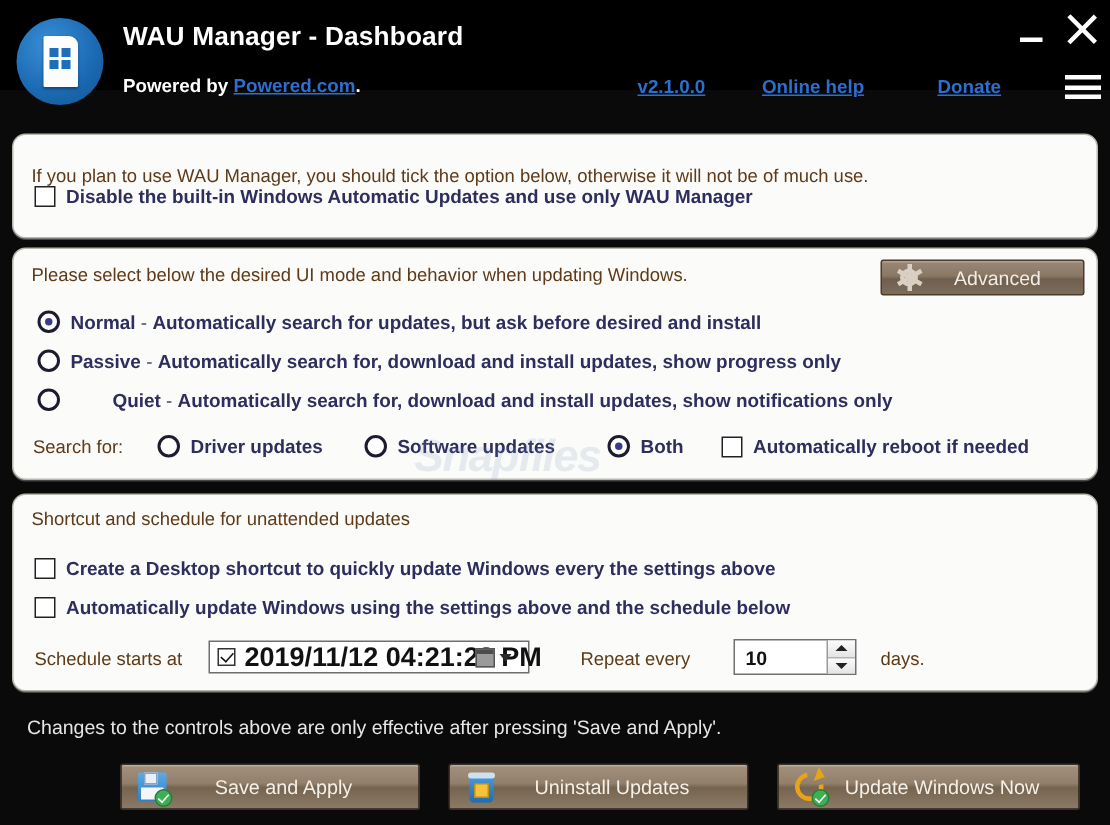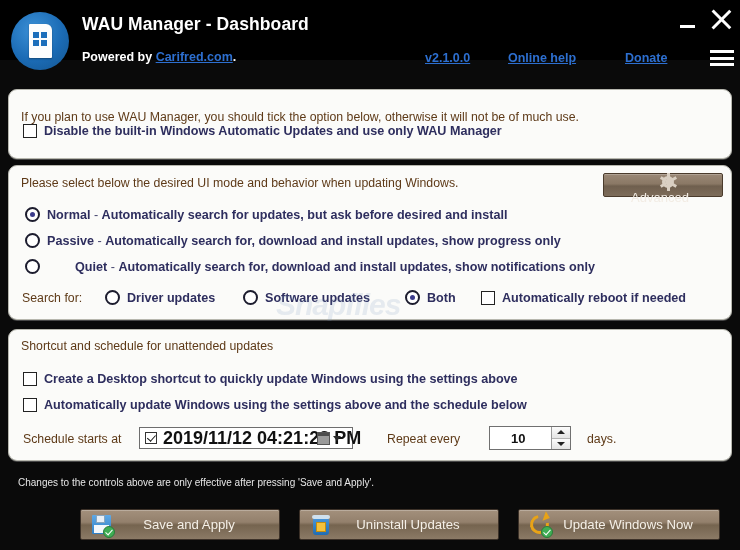--- a/index.html
+++ b/index.html
@@ -126,26 +126,25 @@
   }
   .lbl b { font-weight: bold; }
   .lbl .muted { color: #44446d; font-weight: normal; }
   .lbl-bold { font-weight: bold; }
   .tan-lbl {
     font-size: 12.3px; color: #5e3a18; white-space: nowrap;
   }
 
   
   .adv-btn {
-    position: absolute; right: 8px; top: 7px; width: 120px; height: 24px;
+    position: absolute; right: 8px; top: 7px; width: 136px; height: 24px;
     border: 1px solid #4a3b2c; border-radius: 2px;
     background: linear-gradient(180deg,#9a8876 0%,#8a7865 45%,#6f5f4e 55%,#7d6c5a 100%);
     display: flex; align-items: center; cursor: pointer;
     box-shadow: inset 0 1px 0 rgba(255,255,255,.22);
-    flex-direction: column;
   }
   .adv-btn .gear { position: relative; width: 16px; height: 16px; margin-left: 10px; flex: none; }
   .adv-btn .gear .ring {
     position: absolute; left: 2px; top: 2px; width: 12px; height: 12px;
     border: 3px solid #d9cfc2; border-radius: 50%;
   }
   .adv-btn .gear .t {
     position: absolute; left: 6.5px; top: -1px; width: 3px; height: 18px;
     background: #d9cfc2;
   }
@@ -190,21 +189,21 @@
   .datebox .caret {
     width: 0; height: 0; margin-left: 3px;
     border-left: 4px solid transparent; border-right: 4px solid transparent;
     border-top: 5px solid #2b2b2b;
   }
 
   
   .spinner {
     position: absolute; width: 82px; height: 24px;
     border: 1.3px solid #707070; background: #fff;
-    display: flex; align-items: center; padding-left: 14px;
+    display: flex; align-items: center;
   }
   .spinner .sval {
     flex: 1; padding-left: 7px; font-size: 13px; color: #111; font-weight: bold;
   }
   .spinner .sbtns {
     width: 19px; height: 100%; display: flex; flex-direction: column;
     border-left: 1.3px solid #9a9a9a; flex: none;
   }
   .spinner .sbtn {
     flex: 1; background: linear-gradient(180deg,#fcfcfc,#e4e4e4);
@@ -219,21 +218,21 @@
   }
   .spinner .down {
     width: 0; height: 0;
     border-left: 4px solid transparent; border-right: 4px solid transparent;
     border-top: 4.5px solid #222;
   }
 
   
   .footnote {
     position: absolute; left: 18px; top: 477px;
-    font-size: 10px; color: #e6e6e6;
+    font-size: 13px; color: #e6e6e6;
   }
 
   
   .bbtn {
     position: absolute; top: 509px; height: 31px;
     border: 1px solid #3c3128; border-radius: 2px;
     background: linear-gradient(180deg,#a3907c 0%,#93806c 42%,#75644f 52%,#8b7a66 100%);
     display: flex; align-items: center; cursor: pointer;
     box-shadow: inset 0 1px 0 rgba(255,255,255,.25);
   }
@@ -315,21 +314,21 @@
             <div class="logo-flag b"></div>
           <div class="logo-flag c"></div>
             <div class="logo-flag d"></div>
         </div>
       </div>
     </div>
 
     <div class="app-title">WAU Manager - Dashboard</div>
 
     <div class="powered">
-      <span>Powered by </span><a class="hlink">Carifred.com</a><span>.</span>
+      <span>Powered by </span><a class="hlink">Powered.com</a><span>.</span>
     </div>
 
     <a class="hlink hlinks hl-version">v2.1.0.0</a>
     <a class="hlink hlinks hl-help">Online help</a>
     <a class="hlink hlinks hl-donate">Donate</a>
 
     <div class="winbtn btn-min"></div>
     <div class="winbtn btn-close"></div>
     <div class="winbtn btn-menu">
       <i></i>
@@ -397,21 +396,21 @@
       <span class="cbox"></span>
       <span class="lbl lbl-bold">Automatically reboot if needed</span>
     </div>
   </div>
 
   <div class="panel" id="panel3">
     <div class="panel-head" style="top:9px;">Shortcut and schedule for unattended updates</div>
 
     <div class="ctl-row" style="left:14px; top:42px;">
       <span class="cbox"></span>
-      <span class="lbl lbl-bold">Create a Desktop shortcut to quickly update Windows using the settings above</span>
+      <span class="lbl lbl-bold">Create a Desktop shortcut to quickly update Windows every the settings above</span>
     </div>
 
     <div class="ctl-row" style="left:14px; top:68px;">
       <span class="cbox"></span>
       <span class="lbl lbl-bold">Automatically update Windows using the settings above and the schedule below</span>
     </div>
 
     <div class="ctl-row" style="left:14px; top:102px;">
       <span class="tan-lbl">Schedule starts at</span>
     </div>

